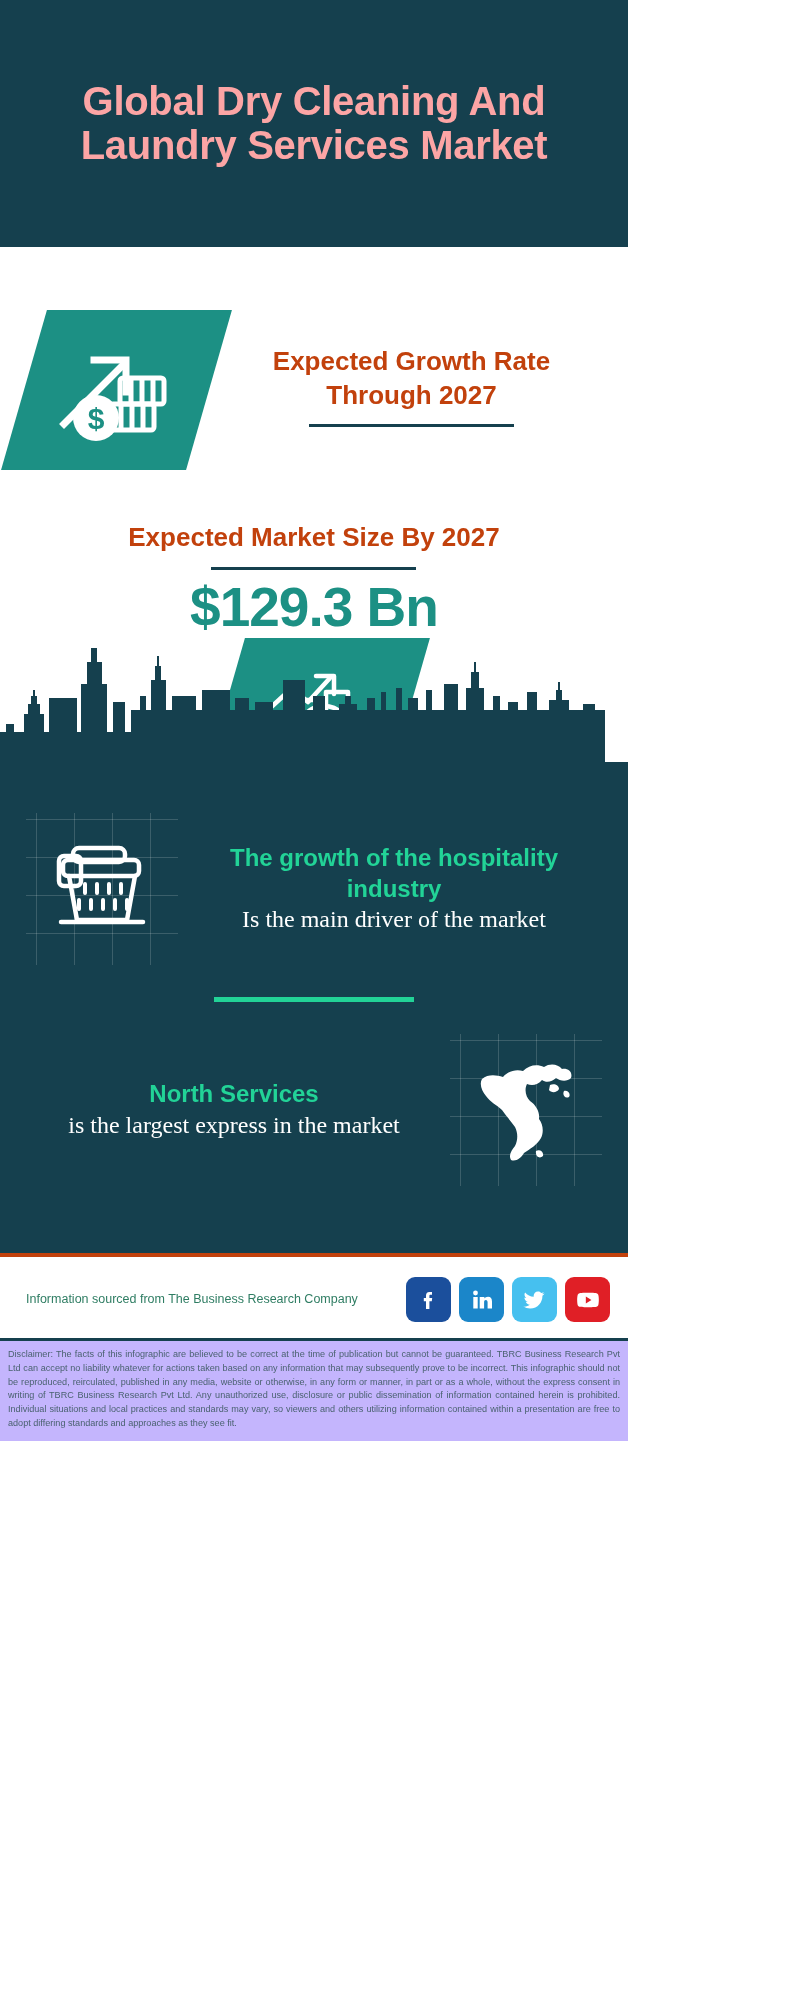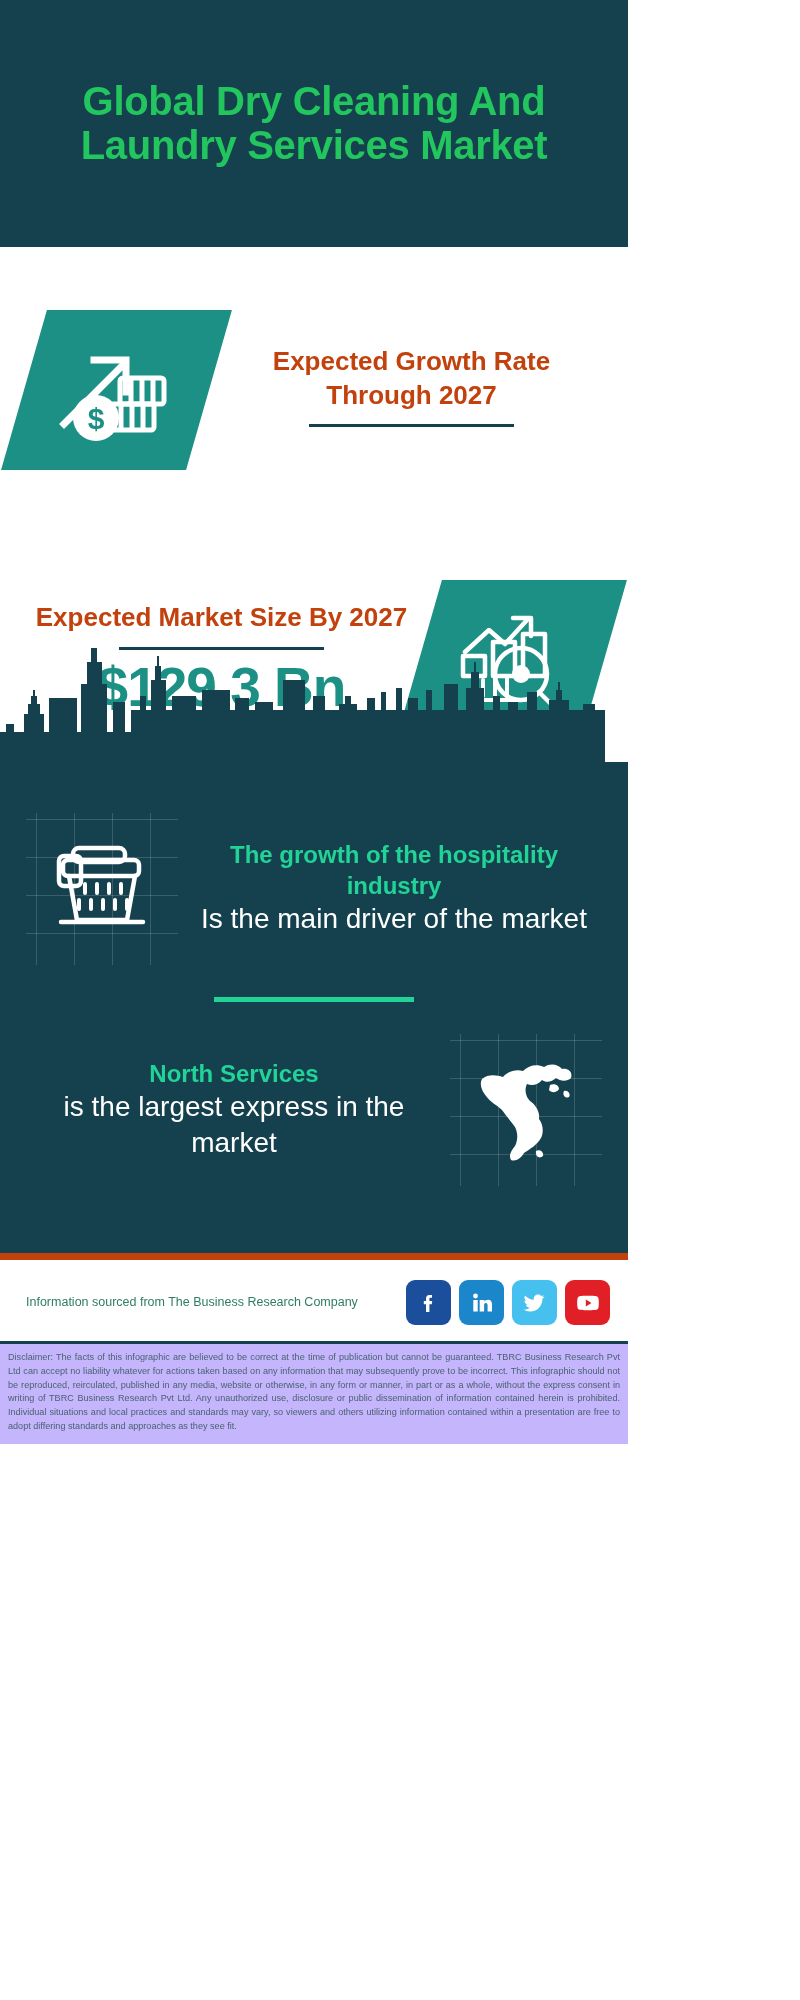--- a/index.html
+++ b/index.html
@@ -28,21 +28,21 @@
   .header {
     width: 628px;
     height: 247px;
     background: #15404e;
     display: flex;
     align-items: center;
     justify-content: center;
     padding: 0 22px;
   }
   .header-title {
-    color: #22c55e;
+    color: #fca5a5;
     font-size: 40px;
     line-height: 1.09;
     font-weight: bold;
     text-align: center;
     letter-spacing: -0.3px;
   }
 
   
   .stats {
     position: relative;
@@ -50,21 +50,21 @@
     background: #ffffff;
     padding-top: 38px;
   }
   .stat-row {
     display: flex;
     align-items: center;
     justify-content: center;
     padding: 0 24px;
   }
   .stat-row.row1 { height: 210px; gap: 10px; }
-  .stat-row.row2 { height: 205px; gap: 0; margin-top: 62px; }
+  .stat-row.row2 { height: 205px; gap: 0; margin-top: 62px; flex-direction: column; }
 
   .badge {
     width: 185px;
     height: 160px;
     background: #1c9084;
     transform: skewX(-16deg);
     display: flex;
     align-items: center;
     justify-content: center;
     flex: 0 0 auto;
@@ -142,35 +142,36 @@
 
   .insight-text { flex: 1 1 auto; text-align: center; padding: 0 6px; }
   .insight-hi {
     color: #22d397;
     font-size: 24px;
     font-weight: bold;
     line-height: 1.30;
   }
   .insight-sub {
     color: #ffffff;
-    font-size: 28px;
+    font-size: 24px;
     line-height: 1.30;
+    font-family: Liberation Serif, serif;
   }
   .divider-green {
     width: 200px;
     height: 5px;
     background: #22d397;
     margin: 0 auto;
   }
 
   
   .footer {
     width: 628px;
     background: #ffffff;
-    border-top: 7px solid #c2410c;
+    border-top: 4px solid #c2410c;
     padding: 20px 18px 16px 26px;
     display: flex;
     align-items: center;
     justify-content: space-between;
   }
   .source-text {
     color: #2f7d63;
     font-size: 12.5px;
     line-height: 1.55;
   }

